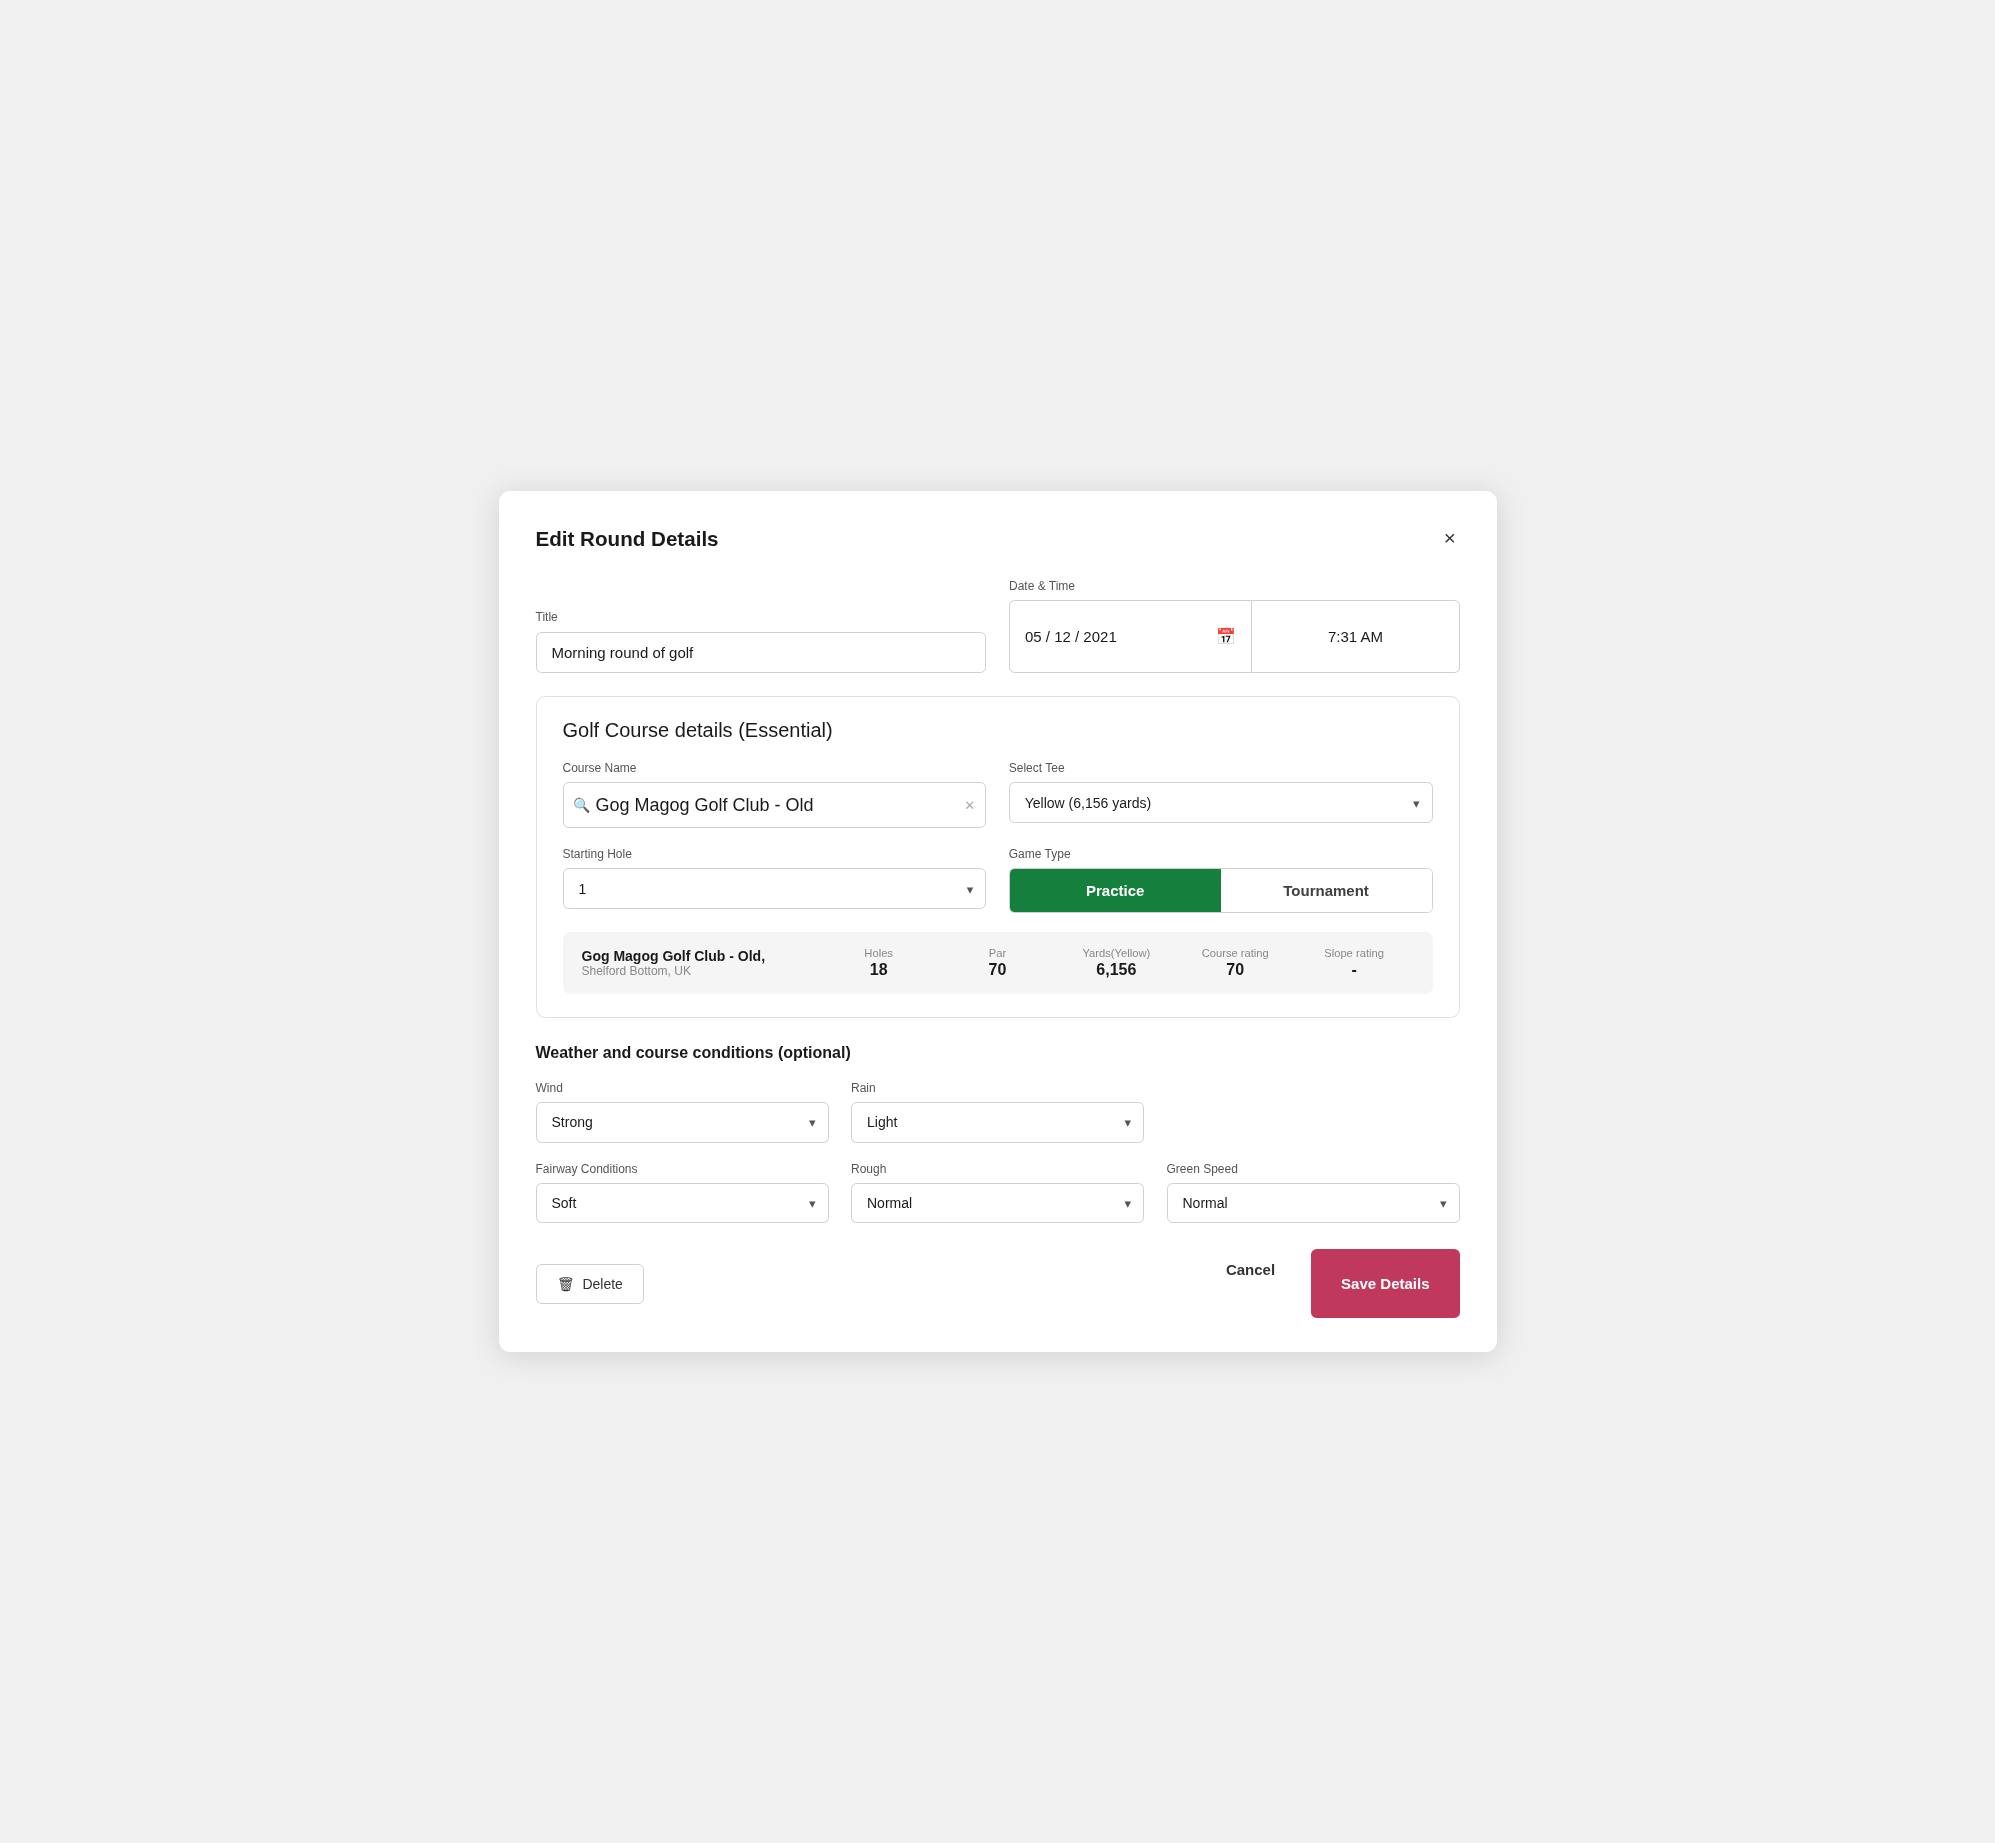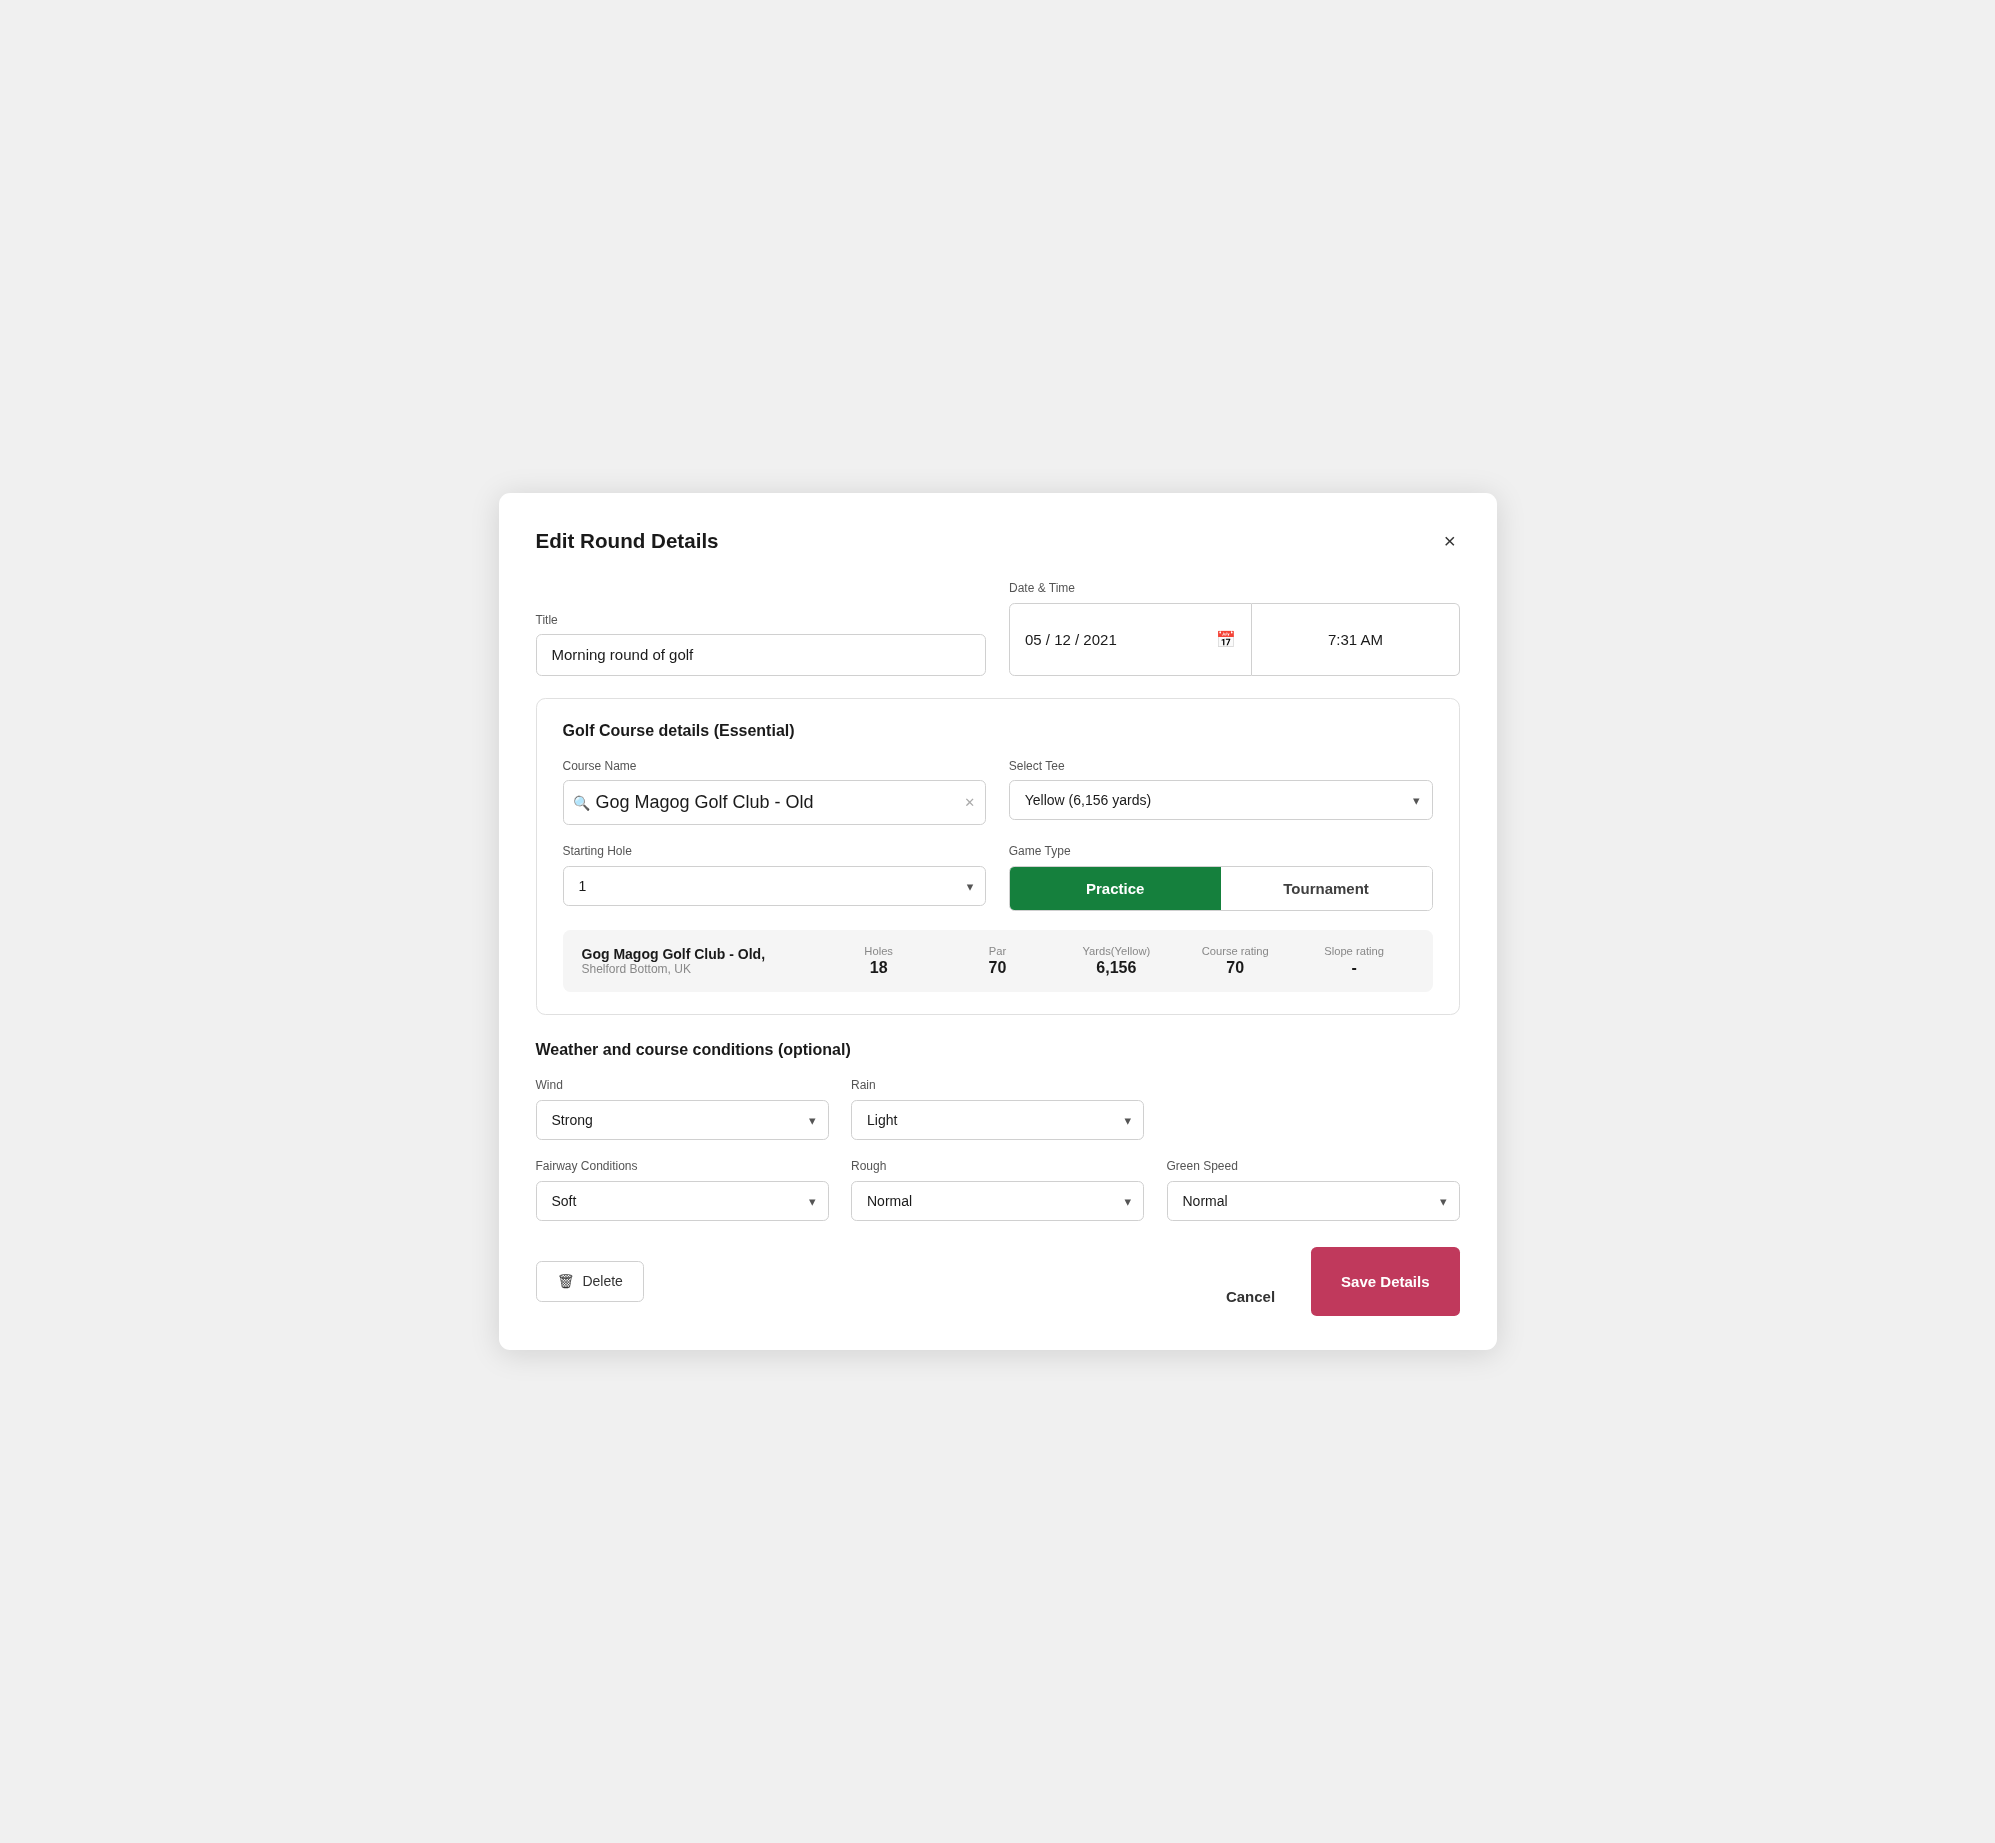--- a/index.html
+++ b/index.html
@@ -103,22 +103,22 @@
       flex: 1;
     }
     
     .section-card {
       border: 1.4px solid #e0e0e0;
       border-radius: 9.4px;
       padding: 22.5px 26px;
       margin-bottom: 26px;
     }
     .section-title {
-      font-size: 16px;
-      font-weight: 700;
+      font-size: 20px;
+      font-weight: 400;
       color: #1a1a1a;
       margin-bottom: 19px;
     }
     .two-col {
       display: flex;
       gap: 22.5px;
       margin-bottom: 19px;
     }
     .two-col > * { flex: 1; }
     
@@ -269,21 +269,21 @@
       border-radius: 5.6px;
       background: #fff;
       padding: 11.2px 20.6px;
       font-size: 14px;
       color: #333;
       cursor: pointer;
     }
     .footer-right {
       display: flex;
       gap: 19px;
-      align-items: flex-end;
+      align-items: flex-start;
     }
     .cancel-btn {
       background: none;
       border: none;
       font-size: 15px;
       font-weight: 600;
       color: #333;
       cursor: pointer;
       padding: 11.2px 17px;
     }

